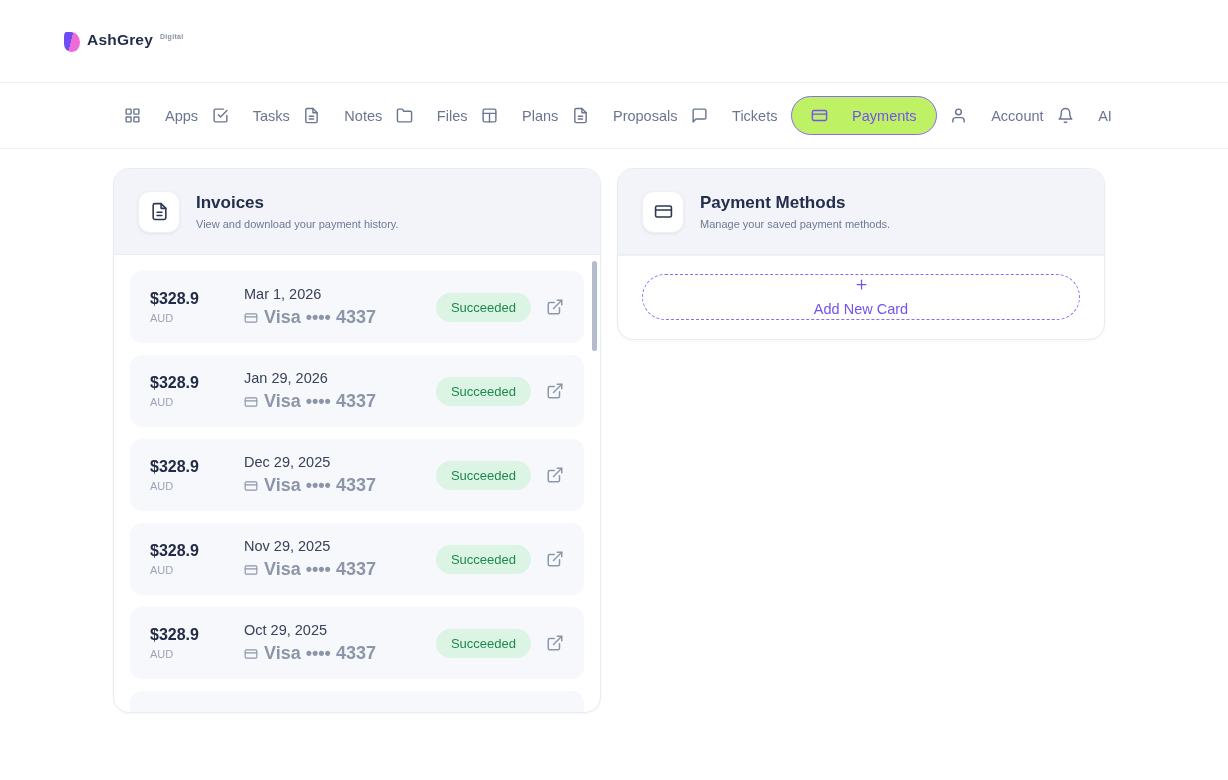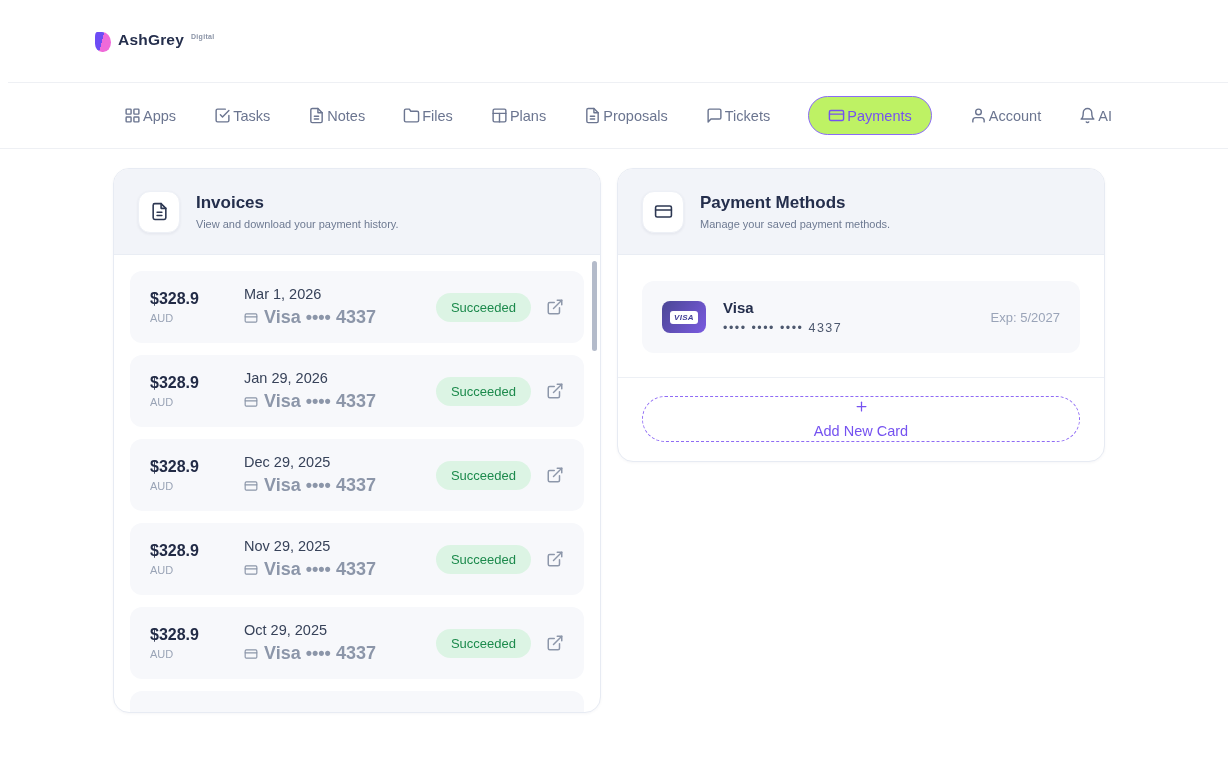--- a/index.html
+++ b/index.html
@@ -1,31 +1,31 @@
 <!DOCTYPE html>
 <html><head>
 <meta charset="utf-8">
 <style>
   * { margin:0; padding:0; box-sizing:border-box; }
   html,body { width:1228px; height:780px; background:#ffffff;
     font-family:"Liberation Sans", sans-serif; color:#232c47; overflow:hidden; }
 
   
-  .topbar { height:83px; border-bottom:1px solid #eef0f4; display:flex; align-items:center; padding-left:87px;margin-left:8px; }
+  .topbar { height:83px; border-bottom:1px solid #eef0f4; display:flex; align-items:center; padding-left:64px; }
   .logo { display:flex; align-items:flex-start; gap:7px; }
   .logo-mark { width:16px; height:20px; margin-top:1px;
     background:linear-gradient(105deg,#6d4cf5 44%,#ef6ad9 44%);
     border-radius:20% 75% 65% 60% / 35% 70% 65% 55%; }
   .brand-name { font-size:15.5px; font-weight:700; color:#242e4c; letter-spacing:.2px; }
   .brand-suffix { font-size:7px; color:#8a93a6; margin-top:2px; font-weight:600; letter-spacing:.3px; }
 
   
   .nav { height:66px; border-bottom:1px solid #eef0f4; display:flex; align-items:center;
     justify-content:space-between; padding:0 116px 0 124px; }
-  .nav-item { display:flex; align-items:center; gap:2px; color:#6b7590; font-size:14.5px;
+  .nav-item { display:flex; align-items:center; gap:24px; color:#6b7590; font-size:14.5px;
     cursor:pointer; white-space:nowrap; }
   .nav-item svg { width:17px; height:17px; stroke:#6b7590; }
   .nav-item.active { border:1px solid #8b6cf7; border-radius:999px; padding:10px 19px;
     color:#7552f0; background:#bef264; }
   .nav-item.active svg { stroke:#7552f0; }
 
   
   .content { display:flex; gap:16px; padding:19px 0 0 113px; align-items:flex-start; }
   .card { width:488px; border:1px solid #e7ebf3; border-radius:16px; background:#fff;
     overflow:hidden; box-shadow:0 1px 3px rgba(25,35,65,.04); }
@@ -327,32 +327,20 @@
             <rect x="2" y="5" width="20" height="14" rx="2"></rect>
             <line x1="2" y1="10" x2="22" y2="10"></line>
           </svg>
       </div>
       <div>
         <div class="card-title">Payment Methods</div>
         <div class="card-sub">Manage your saved payment methods.</div>
       </div>
     </div>
 
-    <div class="pm-body">
-      <div class="pm-row">
-        <div class="visa-badge">
-          <span class="visa-badge-inner">VISA</span>
-        </div>
-        <div class="pm-info">
-          <div class="pm-title">Visa</div>
-          <div class="pm-number">••••  ••••  ••••  4337</div>
-        </div>
-        <span class="pm-exp">Exp: 5/2027</span>
-      </div>
-    </div>
 
     <div class="pm-divider"></div>
 
     <div class="pm-footer">
       <button class="add-card-btn">
         <svg class="fi" viewBox="0 0 24 24">
             <line x1="12" y1="5" x2="12" y2="19"></line>
             <line x1="5" y1="12" x2="19" y2="12"></line>
           </svg>
         <span>Add New Card</span>

